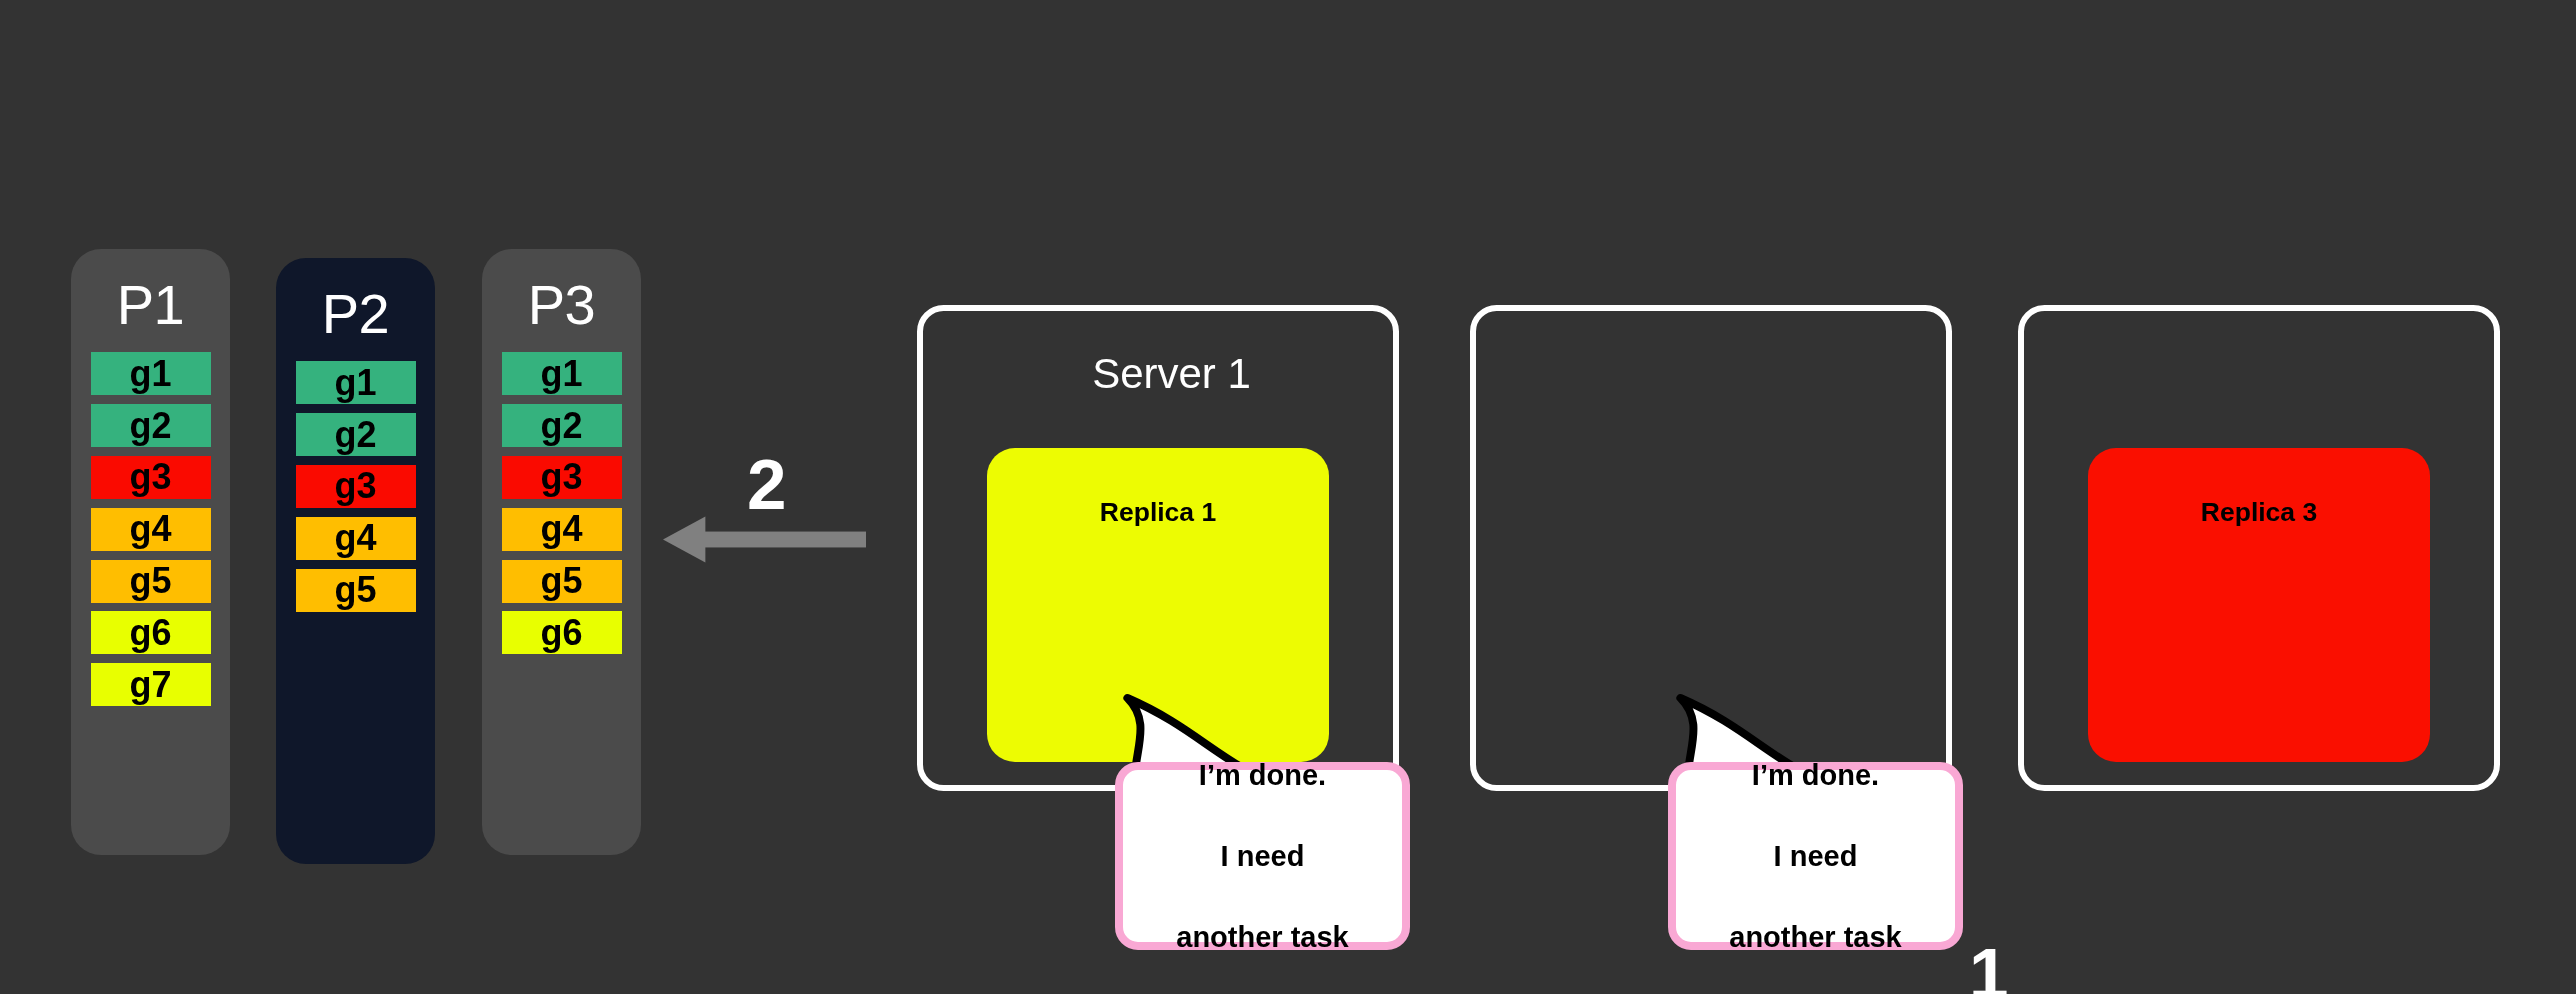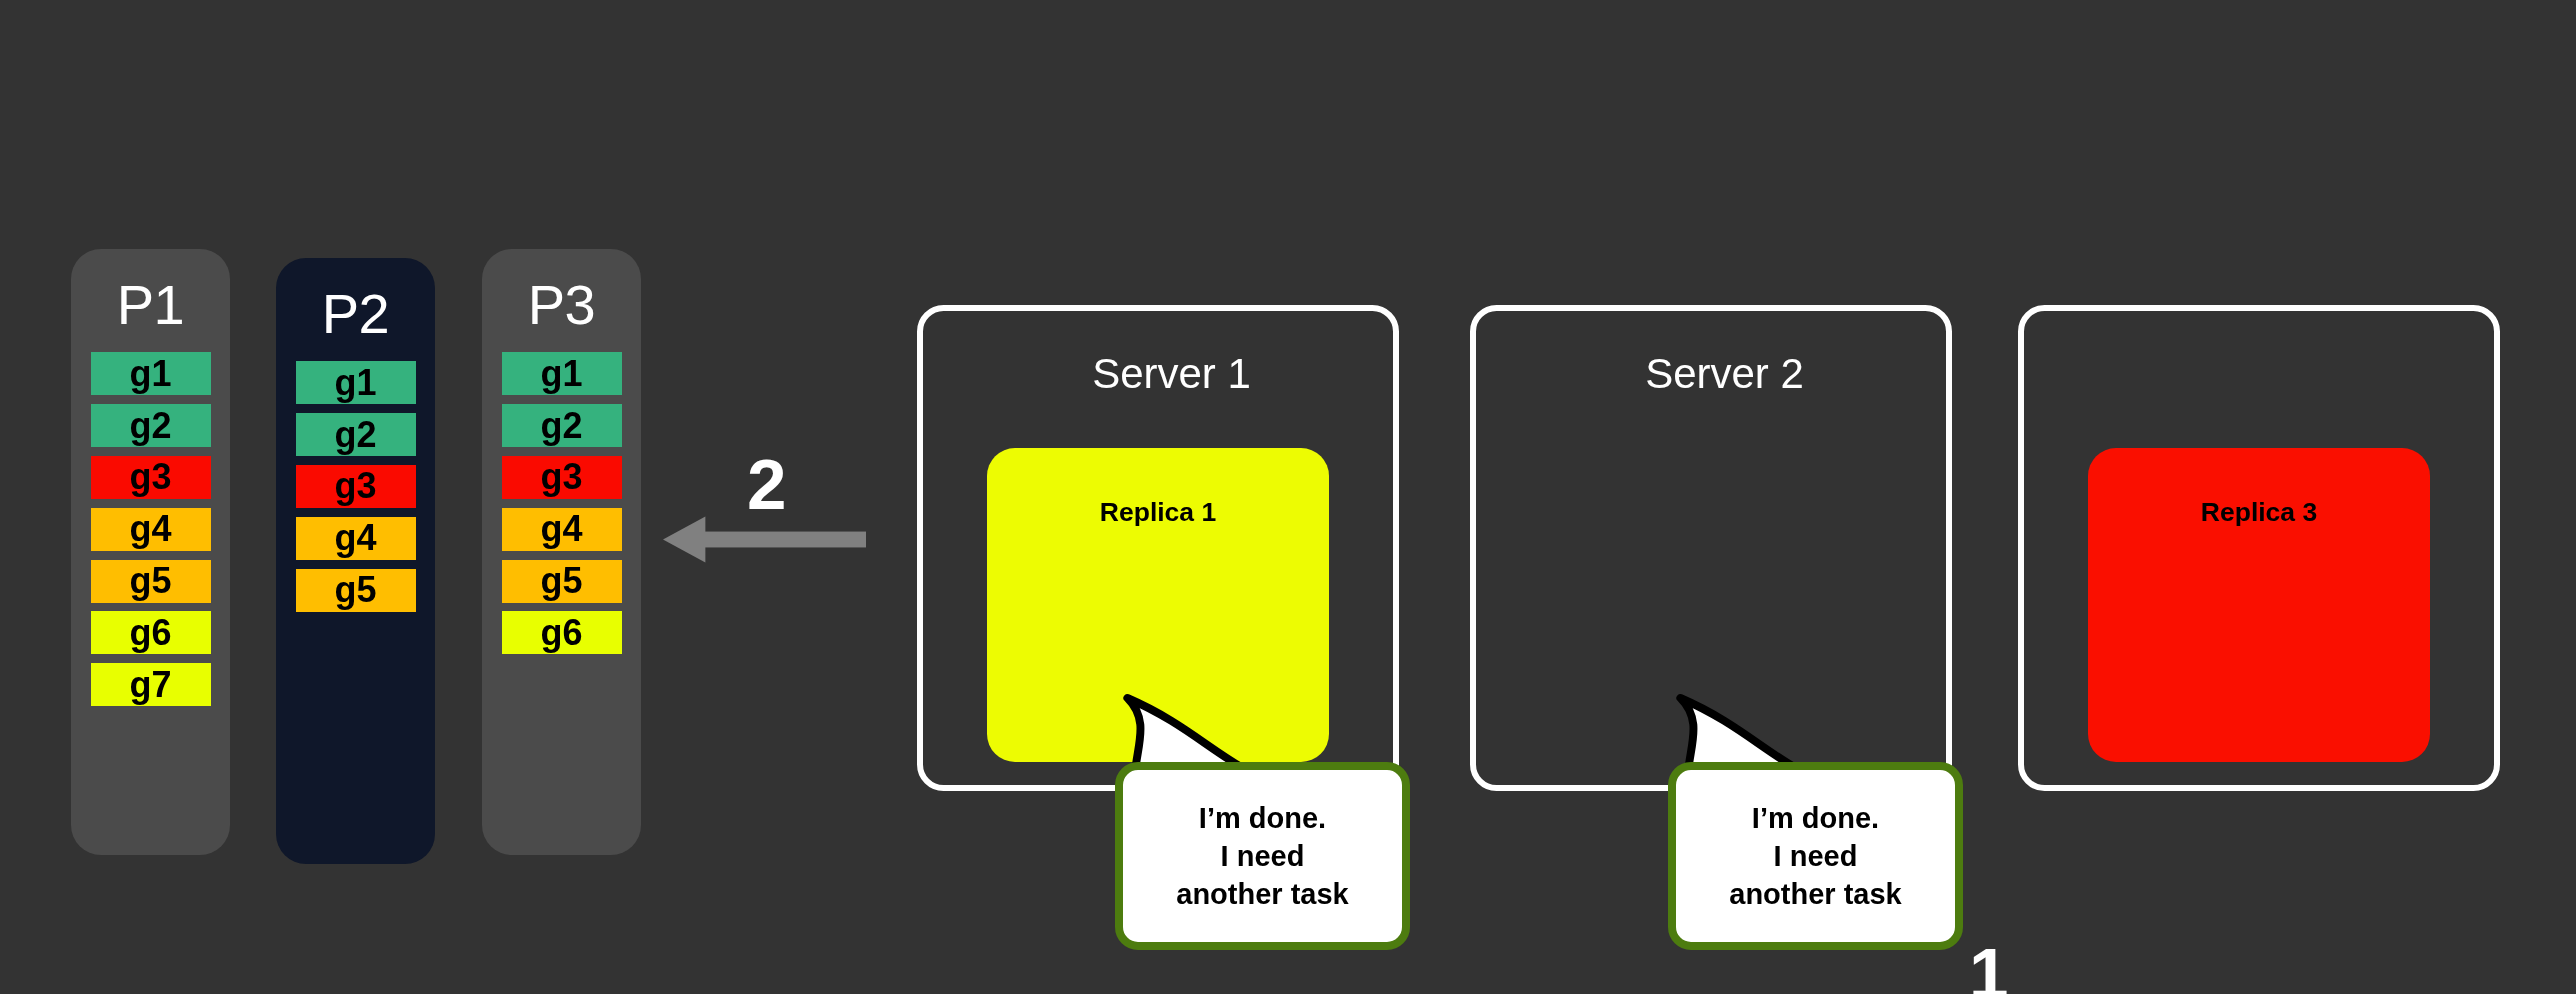--- a/index.html
+++ b/index.html
@@ -125,27 +125,28 @@
     top: 0;
     overflow: visible;
   }
   .bubble-box {
     position: absolute;
     left: 0;
     top: 64px;
     width: 295px;
     height: 188px;
     background: #ffffff;
-    border: 8px solid #4d7c0f;
+    border: 8px solid #f9a8d4;
     border-radius: 23px;
     box-sizing: border-box;
     display: flex;
     flex-direction: column;
     align-items: center;
     justify-content: center;
+    gap: 43px;
   }
   .bubble-line {
     color: #000000;
     font-size: 29px;
     font-weight: bold;
     line-height: 1.32;
     white-space: nowrap;
   }
 </style>
 </head>
@@ -191,21 +192,20 @@
   </svg>
 
   <div id="servers-layer">
       <div class="server" style="left: 917px; top: 305px; width: 482px; height: 486px;">
         <div class="server-title">Server 1</div>
         <div class="replica" style="background: rgb(237, 252, 2);">
           <div class="replica-label">Replica 1</div>
         </div>
       </div>
       <div class="server" style="left: 1470px; top: 305px; width: 482px; height: 486px;">
-        <div class="server-title">Server 2</div>
       </div>
       <div class="server" style="left: 2018px; top: 305px; width: 482px; height: 486px;">
         <div class="replica" style="background: rgb(250, 15, 0);">
           <div class="replica-label">Replica 3</div>
         </div>
       </div>
     </div>
 
   <div id="bubbles-layer">
       <div class="bubble-wrap" style="left: 1115px; top: 698px; width: 295px; height: 252px;">

